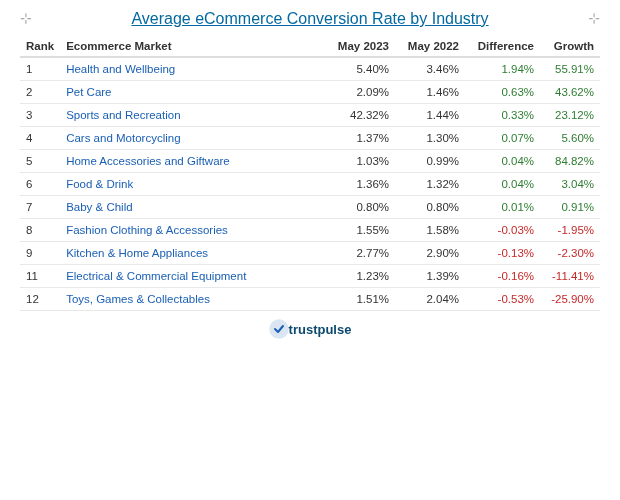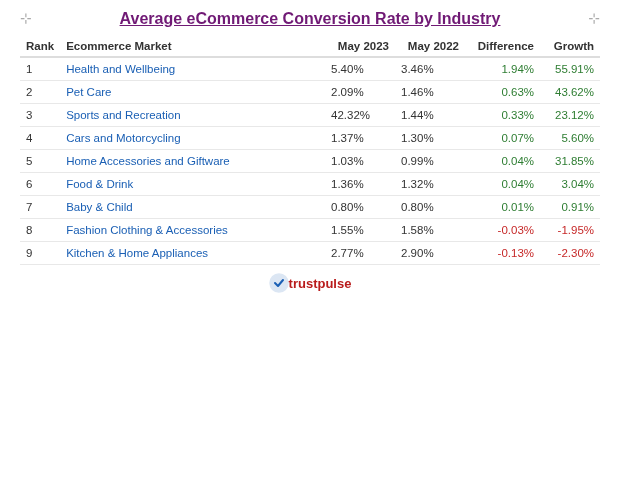--- a/index.html
+++ b/index.html
@@ -24,22 +24,22 @@
     }
     .corner-icon {
       position: absolute;
       color: #aaa;
       font-size: 14px;
     }
     .corner-tl { left: 0; top: 0; }
     .corner-tr { right: 0; top: 0; }
     h1.main-title {
       font-size: 16px;
-      font-weight: bold;
-      color: #701a75;
+      font-weight: normal;
+      color: #0369a1;
       text-decoration: underline;
       text-align: right;
     }
     table {
       width: 100%;
       border-collapse: collapse;
       font-size: 11.5px;
     }
     thead tr th {
       color: #333;
@@ -56,36 +56,37 @@
     }
     tbody tr {
       border-bottom: 1px solid #e8e8e8;
     }
     tbody tr td {
       padding: 5px 6px;
       color: #333;
     }
     tbody tr td:nth-child(3),
     tbody tr td:nth-child(4) {
+      text-align: right;
       color: #333;
     }
     tbody tr td:nth-child(5),
     tbody tr td:nth-child(6) {
       text-align: right;
     }
     .market-link {
       color: #1a5fb4;
     }
     .positive { color: #2e7d32; }
     .negative { color: #c62828; }
     .footer {
       margin-top: 8px;
       display: flex;
       align-items: center;
-      color: #b91c1c;
+      color: #0c4a6e;
       font-weight: bold;
       font-size: 13px;
     }
     .logo-icon {
       width: 20px;
       height: 20px;
     }
     .rank-col { width: 35px; margin-left: 32px; }
     .market-col { }
     .num-col { width: 70px; }
@@ -144,21 +145,21 @@
         <td>1.30%</td>
         <td class="positive">0.07%</td>
         <td class="positive">5.60%</td>
       </tr>
       <tr>
         <td>5</td>
         <td><span class="market-link">Home Accessories and Giftware</span></td>
         <td>1.03%</td>
         <td>0.99%</td>
         <td class="positive">0.04%</td>
-        <td class="positive">31.85%</td>
+        <td class="positive">84.82%</td>
       </tr>
       <tr>
         <td>6</td>
         <td><span class="market-link">Food &amp; Drink</span></td>
         <td>1.36%</td>
         <td>1.32%</td>
         <td class="positive">0.04%</td>
         <td class="positive">3.04%</td>
       </tr>
       <tr>
@@ -177,20 +178,36 @@
         <td class="negative">-0.03%</td>
         <td class="negative">-1.95%</td>
       </tr>
       <tr>
         <td>9</td>
         <td><span class="market-link">Kitchen &amp; Home Appliances</span></td>
         <td>2.77%</td>
         <td>2.90%</td>
         <td class="negative">-0.13%</td>
         <td class="negative">-2.30%</td>
+      </tr>
+      <tr>
+        <td>11</td>
+        <td><span class="market-link">Electrical &amp; Commercial Equipment</span></td>
+        <td>1.23%</td>
+        <td>1.39%</td>
+        <td class="negative">-0.16%</td>
+        <td class="negative">-11.41%</td>
+      </tr>
+      <tr>
+        <td>12</td>
+        <td><span class="market-link">Toys, Games &amp; Collectables</span></td>
+        <td>1.51%</td>
+        <td>2.04%</td>
+        <td class="negative">-0.53%</td>
+        <td class="negative">-25.90%</td>
       </tr>
     </tbody>
 </table>
 
 <div class="footer">
   <svg class="logo-icon" viewBox="0 0 20 20" xmlns="http://www.w3.org/2000/svg">
     <circle cx="10" cy="10" r="9" fill="#1a5fb4" opacity="0.15" stroke="#1a5fb4" stroke-width="1.5"></circle>
     <path d="M6 10 L9 13 L14 7" stroke="#1a5fb4" stroke-width="2" fill="none" stroke-linecap="round" stroke-linejoin="round"></path>
   </svg>
   <span>trustpulse</span>

